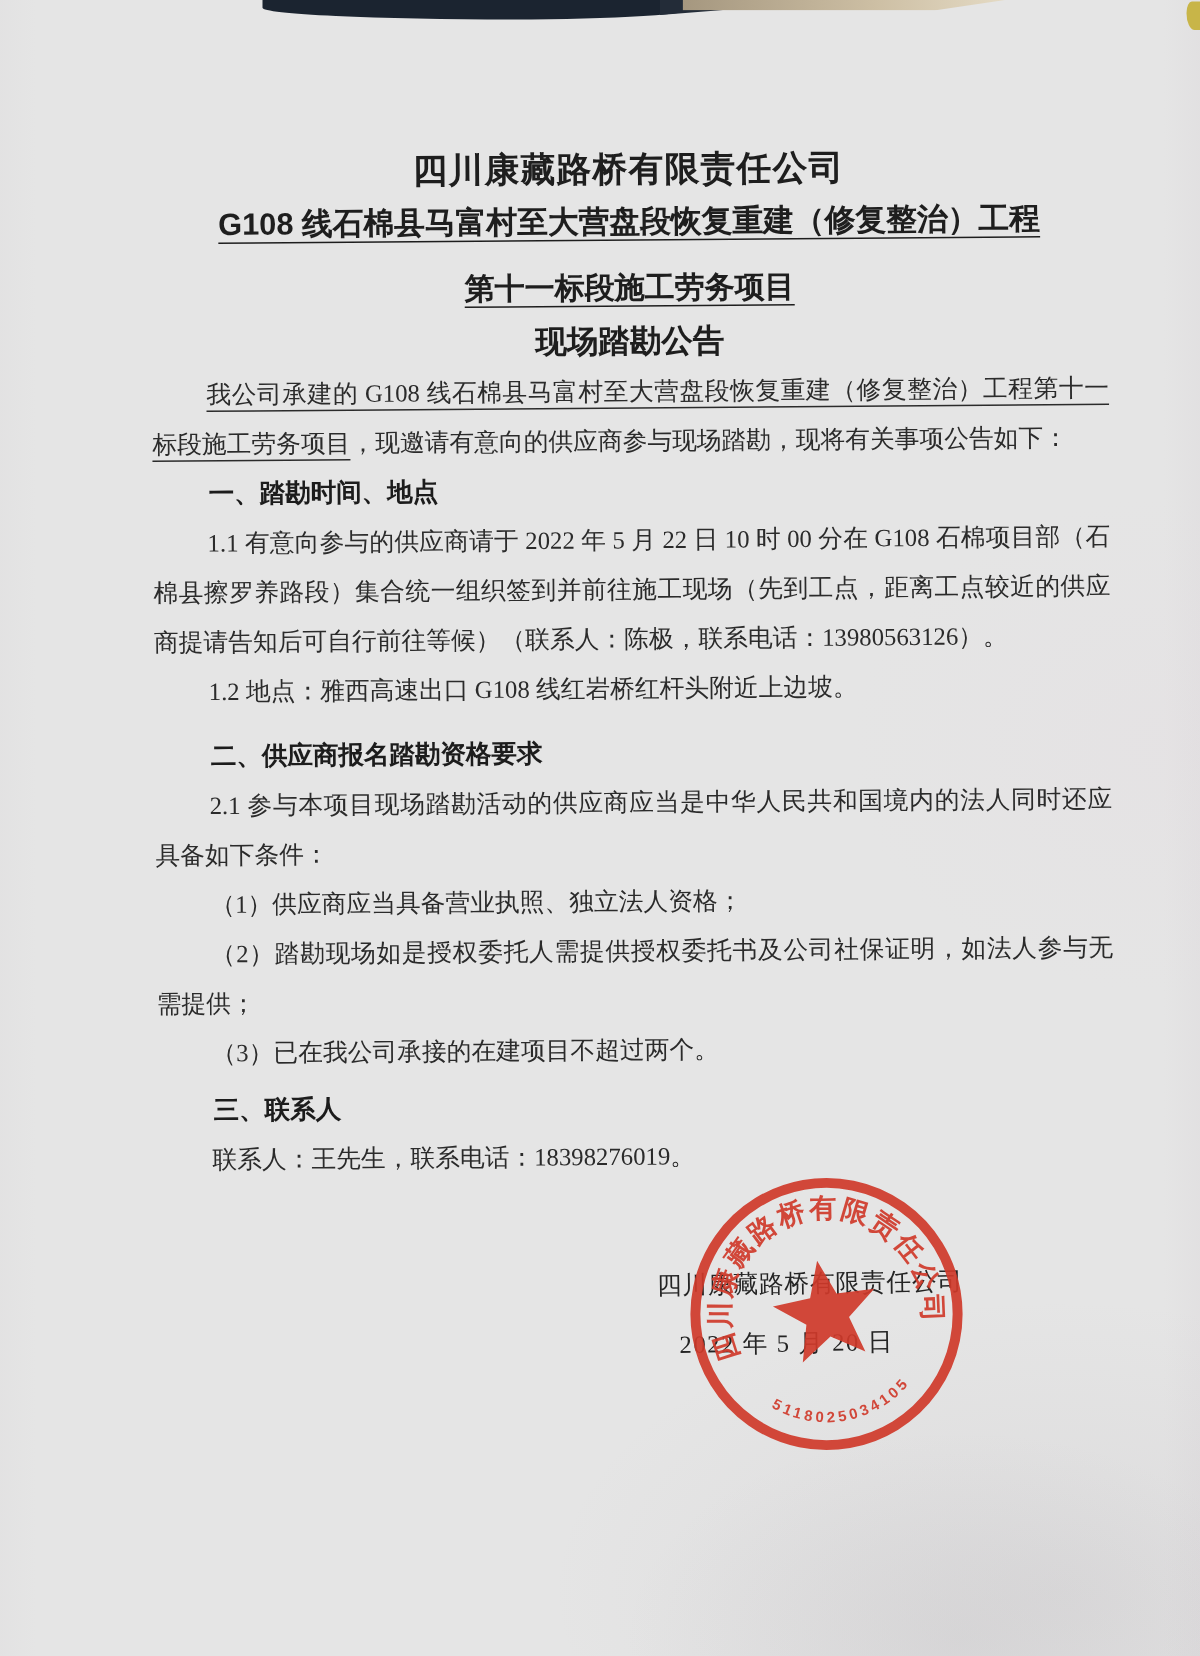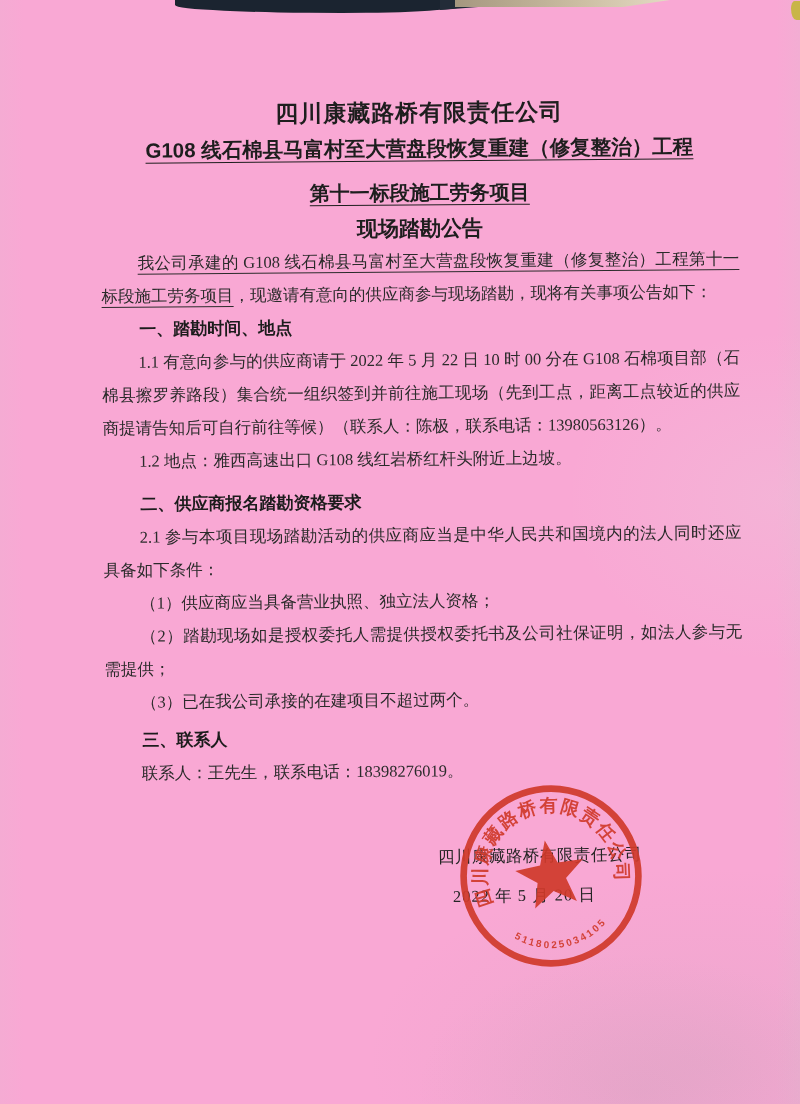--- a/index.html
+++ b/index.html
@@ -1,18 +1,18 @@
 <!DOCTYPE html>
 <html><head>
 <meta charset="utf-8">
 <style>
   html,body { margin:0; padding:0; background:#ffffff; }
   .page {
     position:relative; width:800px; height:1104px; overflow:hidden;
-    background:#f9a8d4;
+    background:#e5e5e5;
     font-family:"Liberation Serif", serif;
     color:#2b2b2b;
   }
   
   .page::before {
     content:""; position:absolute; inset:0; pointer-events:none;
     background:
       radial-gradient(60% 25% at 88% 96%, rgba(168,162,168,0.14), transparent 70%),
       radial-gradient(40% 18% at 80% 99%, rgba(150,146,152,0.12), transparent 70%),
       radial-gradient(35% 20% at 97% 45%, rgba(228,218,224,0.22), transparent 75%),

